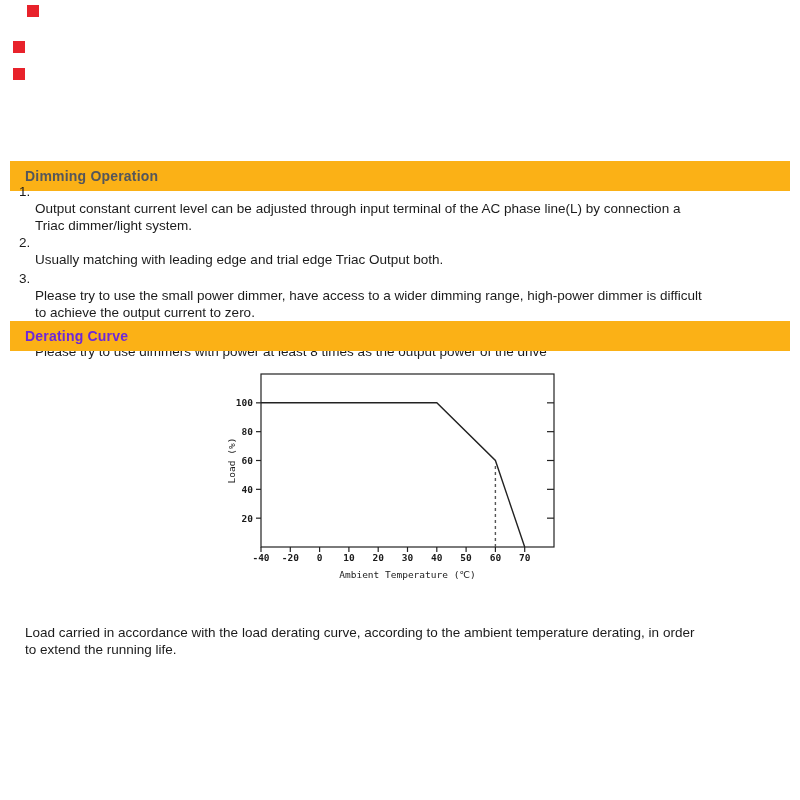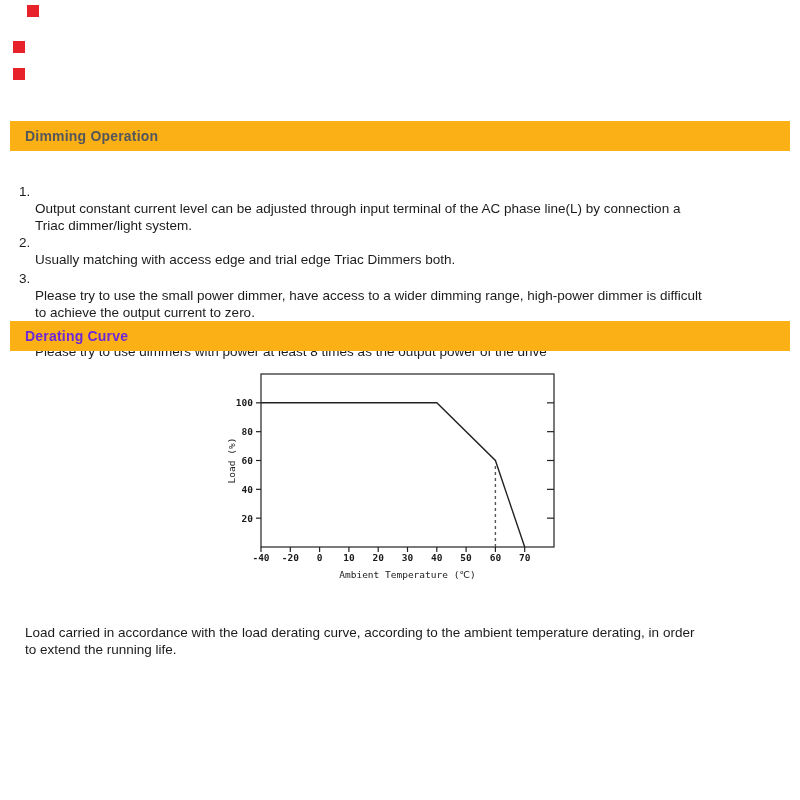--- a/index.html
+++ b/index.html
@@ -74,33 +74,33 @@
     white-space: pre-line;
   }
 </style>
 </head>
 <body>
 
 <div class="red-marker" id="marker-1" style="background: rgb(232, 34, 43);"></div>
 <div class="red-marker" id="marker-2" style="background: rgb(232, 34, 43);"></div>
 <div class="red-marker" id="marker-3" style="background: rgb(232, 34, 43);"></div>
 
-<div class="section-bar" id="section-bar-dimming" style="background: rgb(251, 177, 22); color: rgb(84, 86, 91);">
+<div class="section-bar" id="section-bar-dimming" style="background: rgb(251, 177, 22); color: rgb(84, 86, 91); margin-top: 40px;">
   <span>Dimming Operation</span>
 </div>
 
 <div class="numbered-list">
   <div class="list-item" id="list-item-1">
     <span class="num">1.</span>
     <span class="item-text">Output constant current level can be adjusted through input terminal of the AC phase line(L) by connection a
 Triac dimmer/light system.</span>
   </div>
   <div class="list-item" id="list-item-2">
     <span class="num">2.</span>
-    <span class="item-text">Usually matching with access edge and trial edge Triac Dimmers both.</span>
+    <span class="item-text">Usually matching with leading edge and trial edge Triac Output both.</span>
   </div>
   <div class="list-item" id="list-item-3">
     <span class="num">3.</span>
     <span class="item-text">Please try to use the small power dimmer, have access to a wider dimming range, high-power dimmer is difficult
 to achieve the output current to zero.</span>
   </div>
   <div class="list-item" id="list-item-4">
     <span class="num">4.</span>
     <span class="item-text">Please try to use dimmers with power at least 8 times as the output power of the drive</span>
   </div>

